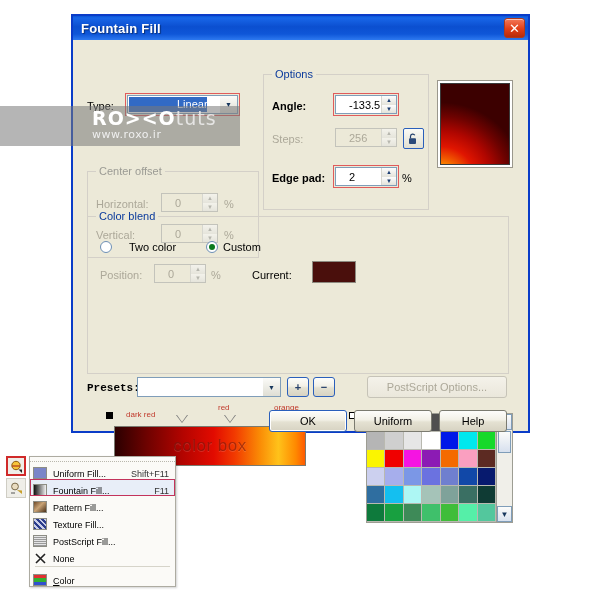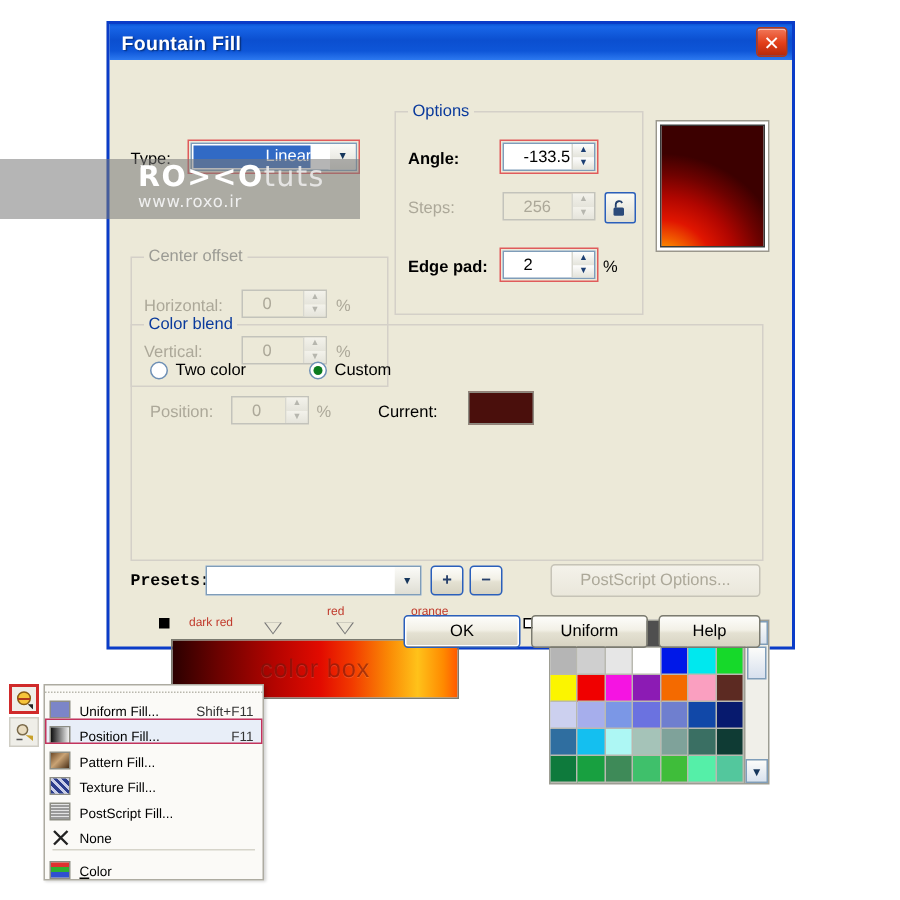--- a/index.html
+++ b/index.html
@@ -252,21 +252,21 @@
                 border:1px solid #9a978c;background:#fff;padding:2px;box-sizing:border-box;">
       <div style="width:100%;height:100%;border:1px solid #3a3a3a;box-sizing:border-box;
                   background:
                     radial-gradient(ellipse 120% 95% at 0% 118%, #ffe000 0%, #ffa200 13%, #f25c00 26%, #e01500 42%, #b00600 62%, #6e0200 82%, #3c0000 100%);">
       </div>
     </div>
 
     <div class="grp" style="left:14px;top:176px;width:420px;height:156px;">
       <span class="cap">Color blend</span>
 
-      <div style="position:absolute;left:12px;top:24px;display:flex;align-items:center;gap:5px;">
+      <div style="position:absolute;left:12px;top:24px;display:flex;align-items:center;gap:17px;">
         <span class="radio"></span>
         <span class="lbl">Two color</span>
       </div>
       <div style="position:absolute;left:118px;top:24px;display:flex;align-items:center;gap:5px;">
         <span class="radio">
             <i></i>
           </span>
         <span class="lbl">Custom</span>
       </div>
 
@@ -407,21 +407,21 @@
         <span class="mi">
           <div style="width:100%;height:100%;background:#7b85c8;"></div>
         </span>
         <span class="mt">Uniform Fill...</span>
         <span class="mk">Shift+F11</span>
       </div>
       <div class="mitem sel">
         <span class="mi">
           <div style="width:100%;height:100%;background:linear-gradient(to right,#101010,#f2f2f2);"></div>
         </span>
-        <span class="mt">Position Fill...</span>
+        <span class="mt">Fountain Fill...</span>
         <span class="mk">F11</span>
       </div>
       <div class="mitem">
         <span class="mi">
           <div style="width:100%;height:100%;background:linear-gradient(135deg,#6e4a28,#c9a375 45%,#4a3018);"></div>
         </span>
         <span class="mt">Pattern Fill...</span>
         <span class="mk"></span>
       </div>
       <div class="mitem">

